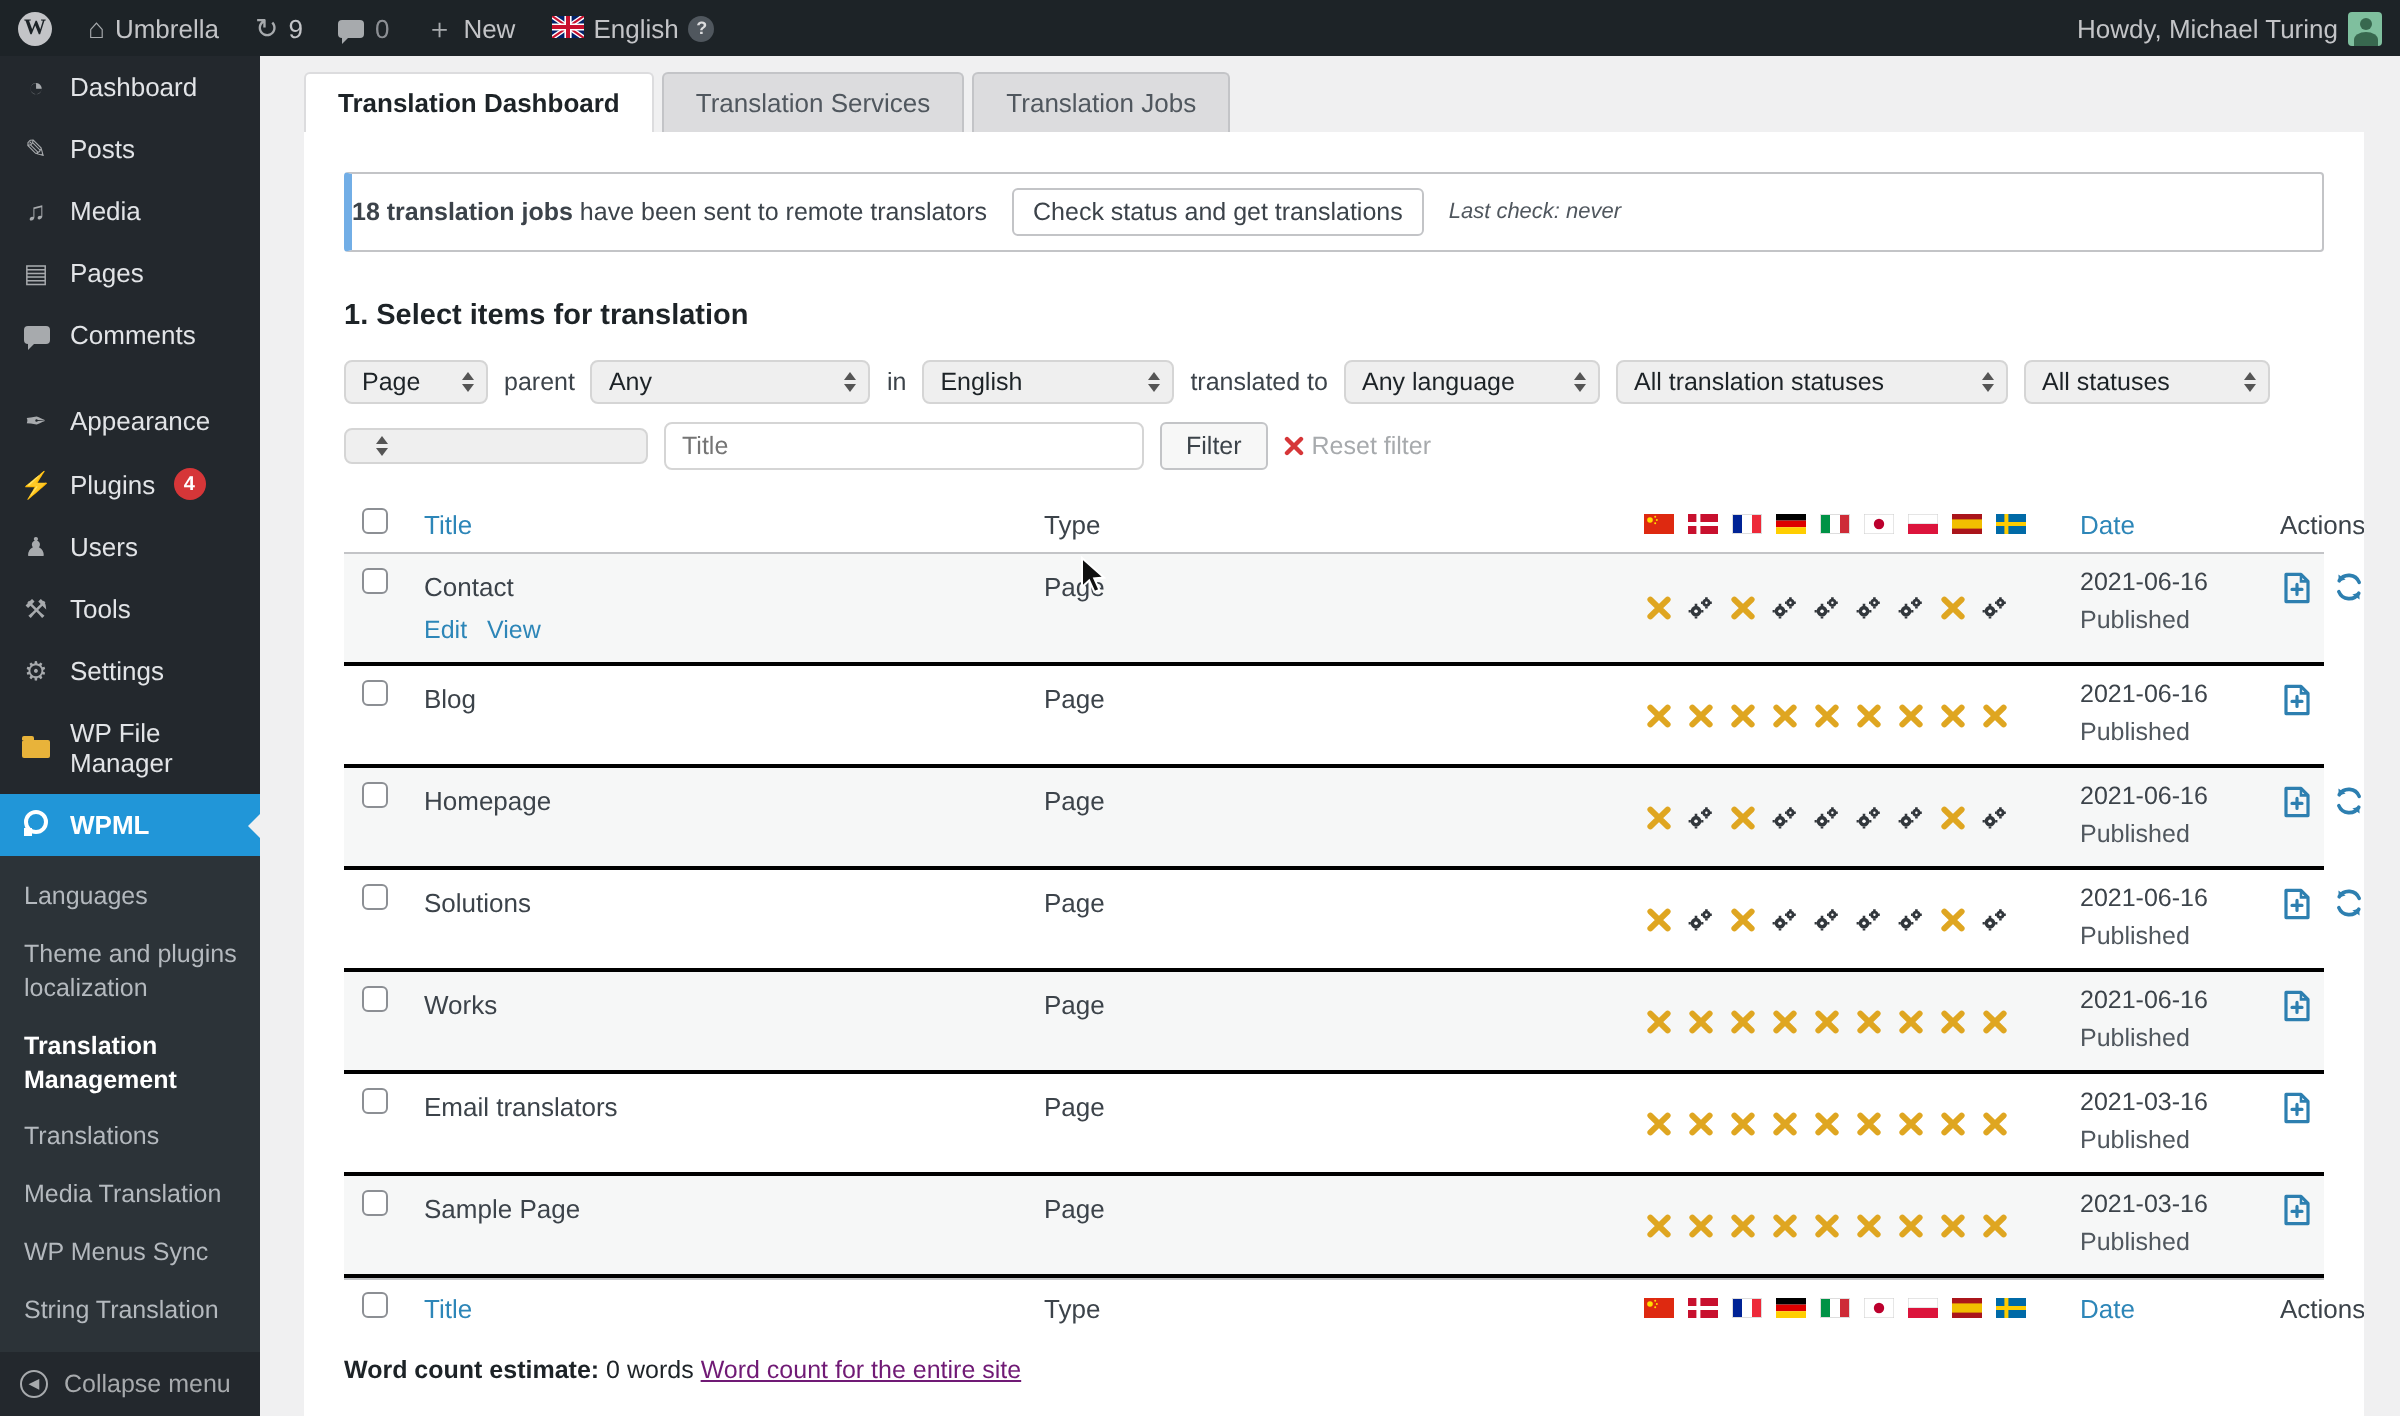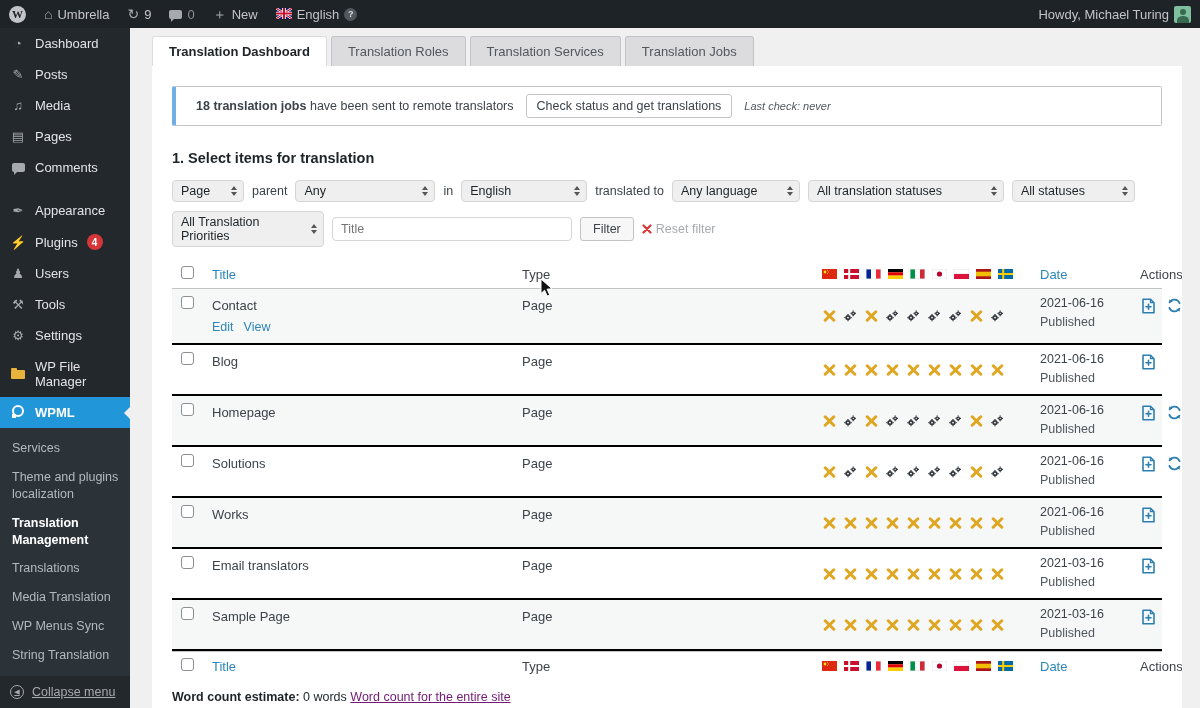--- a/index.html
+++ b/index.html
@@ -35,34 +35,34 @@
   .folder-icon:before { content:""; position:absolute; top:-2px; left:0; width:6px; height:2px; background:#e8b33a; border-radius:1px 1px 0 0; }
   #wpml-item { background:#2196d8; color:#fff; position:relative; }
   #wpml-item .mi-icon { color:#fff; }
   #wpml-item:after { content:""; position:absolute; right:0; top:50%; margin-top:-6px; border:6px solid transparent; border-right-color:#f0f0f1; }
   .wpml-logo { width:12px; height:12px; border:2px solid #fff; border-radius:50%; position:relative; display:inline-block; }
   .wpml-logo:after { content:""; position:absolute; left:-2px; bottom:-3px; width:4px; height:4px; background:#fff; }
   #submenu { background:#2c3338; padding:6px 0 8px; }
   .sub-item { padding:6px 10px 6px 12px; font-size:12.5px; color:#b4b9be; cursor:pointer; line-height:1.35; }
   .sub-item.current { color:#fff; font-weight:bold; }
   #collapse-row { position:absolute; bottom:0; left:0; width:146px; display:flex; align-items:center; gap:8px;
-    padding:9px 10px; color:#a7aaad; font-size:12.5px; background:#23282d; cursor:pointer;text-decoration:underline; }
+    padding:9px 10px; color:#a7aaad; font-size:12.5px; background:#23282d; cursor:pointer; }
   .collapse-circle { width:14px; height:14px; border-radius:50%; border:1.5px solid #a7aaad; color:#a7aaad;
     font-size:7px; display:inline-flex; align-items:center; justify-content:center; }
 
   
   #content { position:absolute; top:28px; left:130px; width:1070px; height:680px; background:#f0f0f1; }
   #tabstrip { display:flex; padding:8px 12px 0 22px; gap:4px; }
   .tab { padding:7px 16px; font-size:13px; background:#dcdcde; color:#50575e; border:1px solid #c3c4c7; border-bottom:none;
     border-radius:3px 3px 0 0; cursor:pointer; }
   .tab.active { background:#fff; color:#1d2327; font-weight:bold; border-color:#dcdcde; }
   #panel { margin-left:22px; width:1030px; height:643px; background:#fff; padding:0 20px; overflow:hidden; }
 
   .notice { margin-top:20px; border:1px solid #c3c4c7; border-left:4px solid #72aee6; border-radius:2px;
-    display:flex; align-items:center; gap:12px; padding:7px 20px; background:#fff; }
+    display:flex; align-items:center; gap:12px; padding:7px 0; background:#fff; }
   .notice-btn { border:1px solid #c3c4c7; border-radius:3px; background:#fff; padding:4px 10px; font-size:12.5px; color:#3c434a; cursor:pointer; font-family:inherit; }
   .last-check { font-style:italic; font-size:11px; color:#50575e; }
 
   h2.section-title { font-size:14.5px; color:#1d2327; margin:24px 0 14px; }
 
   .filter-row { display:flex; align-items:center; gap:8px; margin-bottom:9px; flex-wrap:nowrap; }
   .sel { display:inline-flex; align-items:center; justify-content:space-between; background:#efefef;
     border:1px solid #d5d5d5; border-radius:4px; padding:3px 6px 3px 8px; font-size:12.5px; color:#1d2327; cursor:pointer; }
   .updown { display:inline-flex; flex-direction:column; gap:2px; margin-left:7px; }
   .updown i { width:0; height:0; border-left:3.5px solid transparent; border-right:3.5px solid transparent; display:block; }
@@ -190,39 +190,38 @@
       </div>
     <div class="menu-item" id="wpfm-item">
       <span class="mi-icon"><span class="folder-icon"></span></span>
       <span>WP File Manager</span>
     </div>
     <div class="menu-item" id="wpml-item">
       <span class="mi-icon"><span class="wpml-logo"></span></span>
       <span style="font-weight:bold;">WPML</span>
     </div>
     <div id="submenu">
-        <div class="sub-item">Services</div>
+        <div class="sub-item">Languages</div>
         <div class="sub-item">Theme and plugins localization</div>
         <div class="sub-item current">Translation Management</div>
         <div class="sub-item">Translations</div>
         <div class="sub-item">Media Translation</div>
         <div class="sub-item">WP Menus Sync</div>
         <div class="sub-item">String Translation</div>
         <div class="sub-item">Taxonomy translation</div>
       </div>
     <div id="collapse-row">
       <span class="collapse-circle">◀</span>
       <span>Collapse menu</span>
     </div>
   </div>
 
   <div id="content">
     <div id="tabstrip">
         <div class="tab active">Translation Dashboard</div>
-        <div class="tab">Translation Roles</div>
         <div class="tab">Translation Services</div>
         <div class="tab">Translation Jobs</div>
       </div>
 
     <div id="panel">
 
       <div class="notice">
         <span style="font-size:12.5px;">
           <b>18 translation jobs</b><span> have been sent to remote translators</span>
         </span>
@@ -275,21 +274,20 @@
             <span>All statuses</span>
             <span class="updown">
               <i class="u"></i>
               <i class="d"></i>
             </span>
           </span>
       </div>
 
       <div class="filter-row">
         <span class="sel" style="width:152px;">
-            <span>All Translation Priorities</span>
             <span class="updown">
               <i class="u"></i>
               <i class="d"></i>
             </span>
           </span>
         <input id="title-filter-input" placeholder="Title" style="">
         <button id="filter-btn">Filter</button>
         <span class="reset-filter">
           <svg width="10" height="10" viewBox="0 0 10 10">
               <path d="M1.5 1.5 8.5 8.5 M8.5 1.5 1.5 8.5" stroke="#d63638" stroke-width="2.2" stroke-linecap="round"></path>

